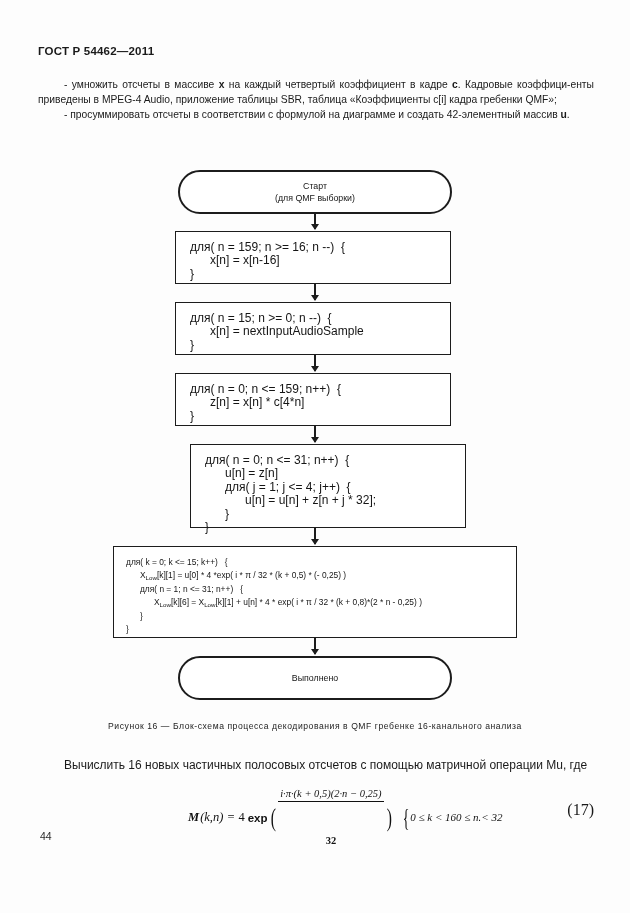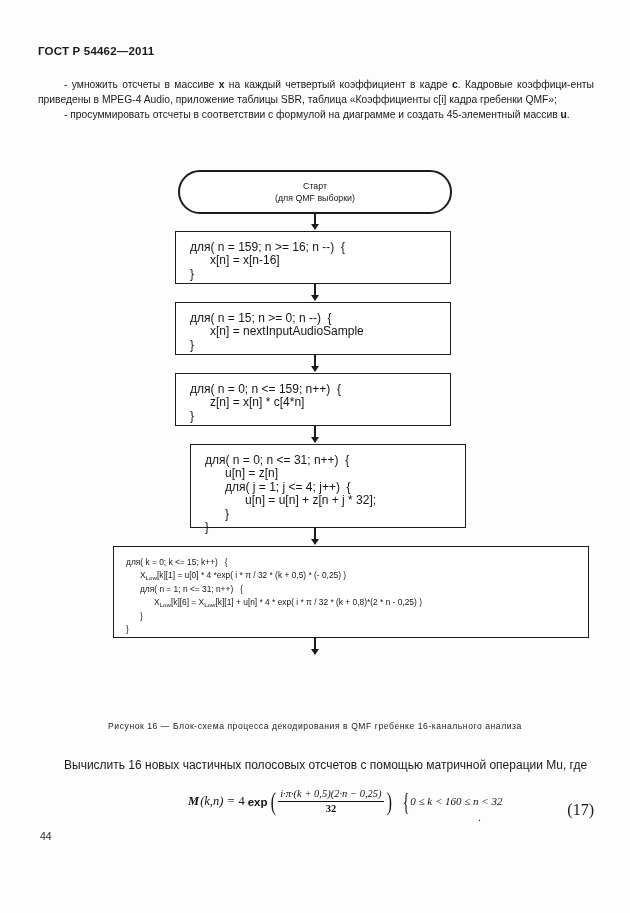--- a/index.html
+++ b/index.html
@@ -182,20 +182,21 @@
     white-space: nowrap;
   }
   .frac .bar {
     width: 100%;
     height: 1px;
     background: #111;
   }
   .frac .den {
     padding: 1px 2px 0 2px;
     font-weight: bold;
+    margin-top: 32px;
   }
   .cases {
     display: inline-flex;
     align-items: center;
     margin-left: 7px;
   }
   .cases .brace {
     font-size: 25px;
     line-height: 22px;
     transform: scaleX(0.55);
@@ -234,21 +235,21 @@
 </style>
 </head>
 <body>
 
 <div class="page">
 
   <div class="doc-header">ГОСТ Р 54462—2011</div>
 
   <div class="intro">
     <p class="first"><span>- умножить отсчеты в массиве </span><span class="bold-var">x</span><span> на каждый четвертый коэффициент в кадре </span><span class="bold-var">c</span><span>.  Кадровые  коэффици-енты приведены в MPEG-4 Audio, приложение таблицы SBR, таблица «Коэффициенты c[i] кадра гребенки QMF»;</span></p>
-    <p class="second"><span>- просуммировать  отсчеты  в  соответствии  с  формулой на диаграмме и создать 45-элементный массив </span><span class="bold-var">u</span><span>.</span></p>
+    <p class="second"><span>- просуммировать  отсчеты  в  соответствии  с  формулой на диаграмме и создать 42-элементный массив </span><span class="bold-var">u</span><span>.</span></p>
   </div>
 
   <div class="flow">
 
     <div class="node terminator" style="left:178px; top:170px; width:274px; height:44px;">
       <div>
         <div>Старт</div>
         <div>(для QMF выборки)</div>
       </div>
     </div>
@@ -280,32 +281,33 @@
     <div class="node process" style="left:190px; top:444px; width:276px; height:84px;">для( n = 0; n &lt;= 31; n++)  {
       u[n] = z[n]
       для( j = 1; j &lt;= 4; j++)  {
             u[n] = u[n] + z[n + j * 32];
       }
 }</div>
 
     <div class="conn" style="left:314px; top:528px; height:16px;"></div>
     <div class="arrowhead" style="left:310.5px; top:539px;"></div>
 
-    <div class="node process wide" style="left:113px; top:546px; width:476px; height:92px; white-space:normal;">
+    <div class="node process wide" style="left:113px; top:546px; width:404px; height:92px; white-space:normal;">
       <div style="white-space:pre;">для( k = 0; k &lt;= 15; k++)   {</div>
       <div style="white-space:pre;"><span>      X</span><span class="sub">Low</span><span>[k][1] = u[0] * 4 *exp( i * π / 32 * (k + 0,5) * (- 0,25) )</span></div>
       <div style="white-space:pre;">      для( n = 1; n &lt;= 31; n++)   {</div>
       <div style="white-space:pre;"><span>            X</span><span class="sub">Low</span><span>[k][6] = X</span><span class="sub">Low</span><span>[k][1] + u[n] * 4 * exp( i * π / 32 * (k + 0,8)*(2 * n - 0,25) )</span></div>
       <div style="white-space:pre;">      }</div>
       <div style="white-space:pre;">}</div>
     </div>
 
     <div class="conn" style="left:314px; top:638px; height:16px;"></div>
     <div class="arrowhead" style="left:310.5px; top:649px;"></div>
 
+    <div class="node terminator" style="left:178px; top:656px; width:274px; height:44px;">Выполнено</div>
   </div>
 
   <div class="caption">Рисунок   16 — Блок-схема процесса декодирования в QMF гребенке 16-канального анализа</div>
 
   <div class="after-text">Вычислить 16 новых частичных полосовых отсчетов с помощью матричной операции Mu, где</div>
 
   <div class="equation-row">
     <div class="equation">
       <span class="eq-fn">M</span>
         <span class="eq-italic">(k,n)</span>

